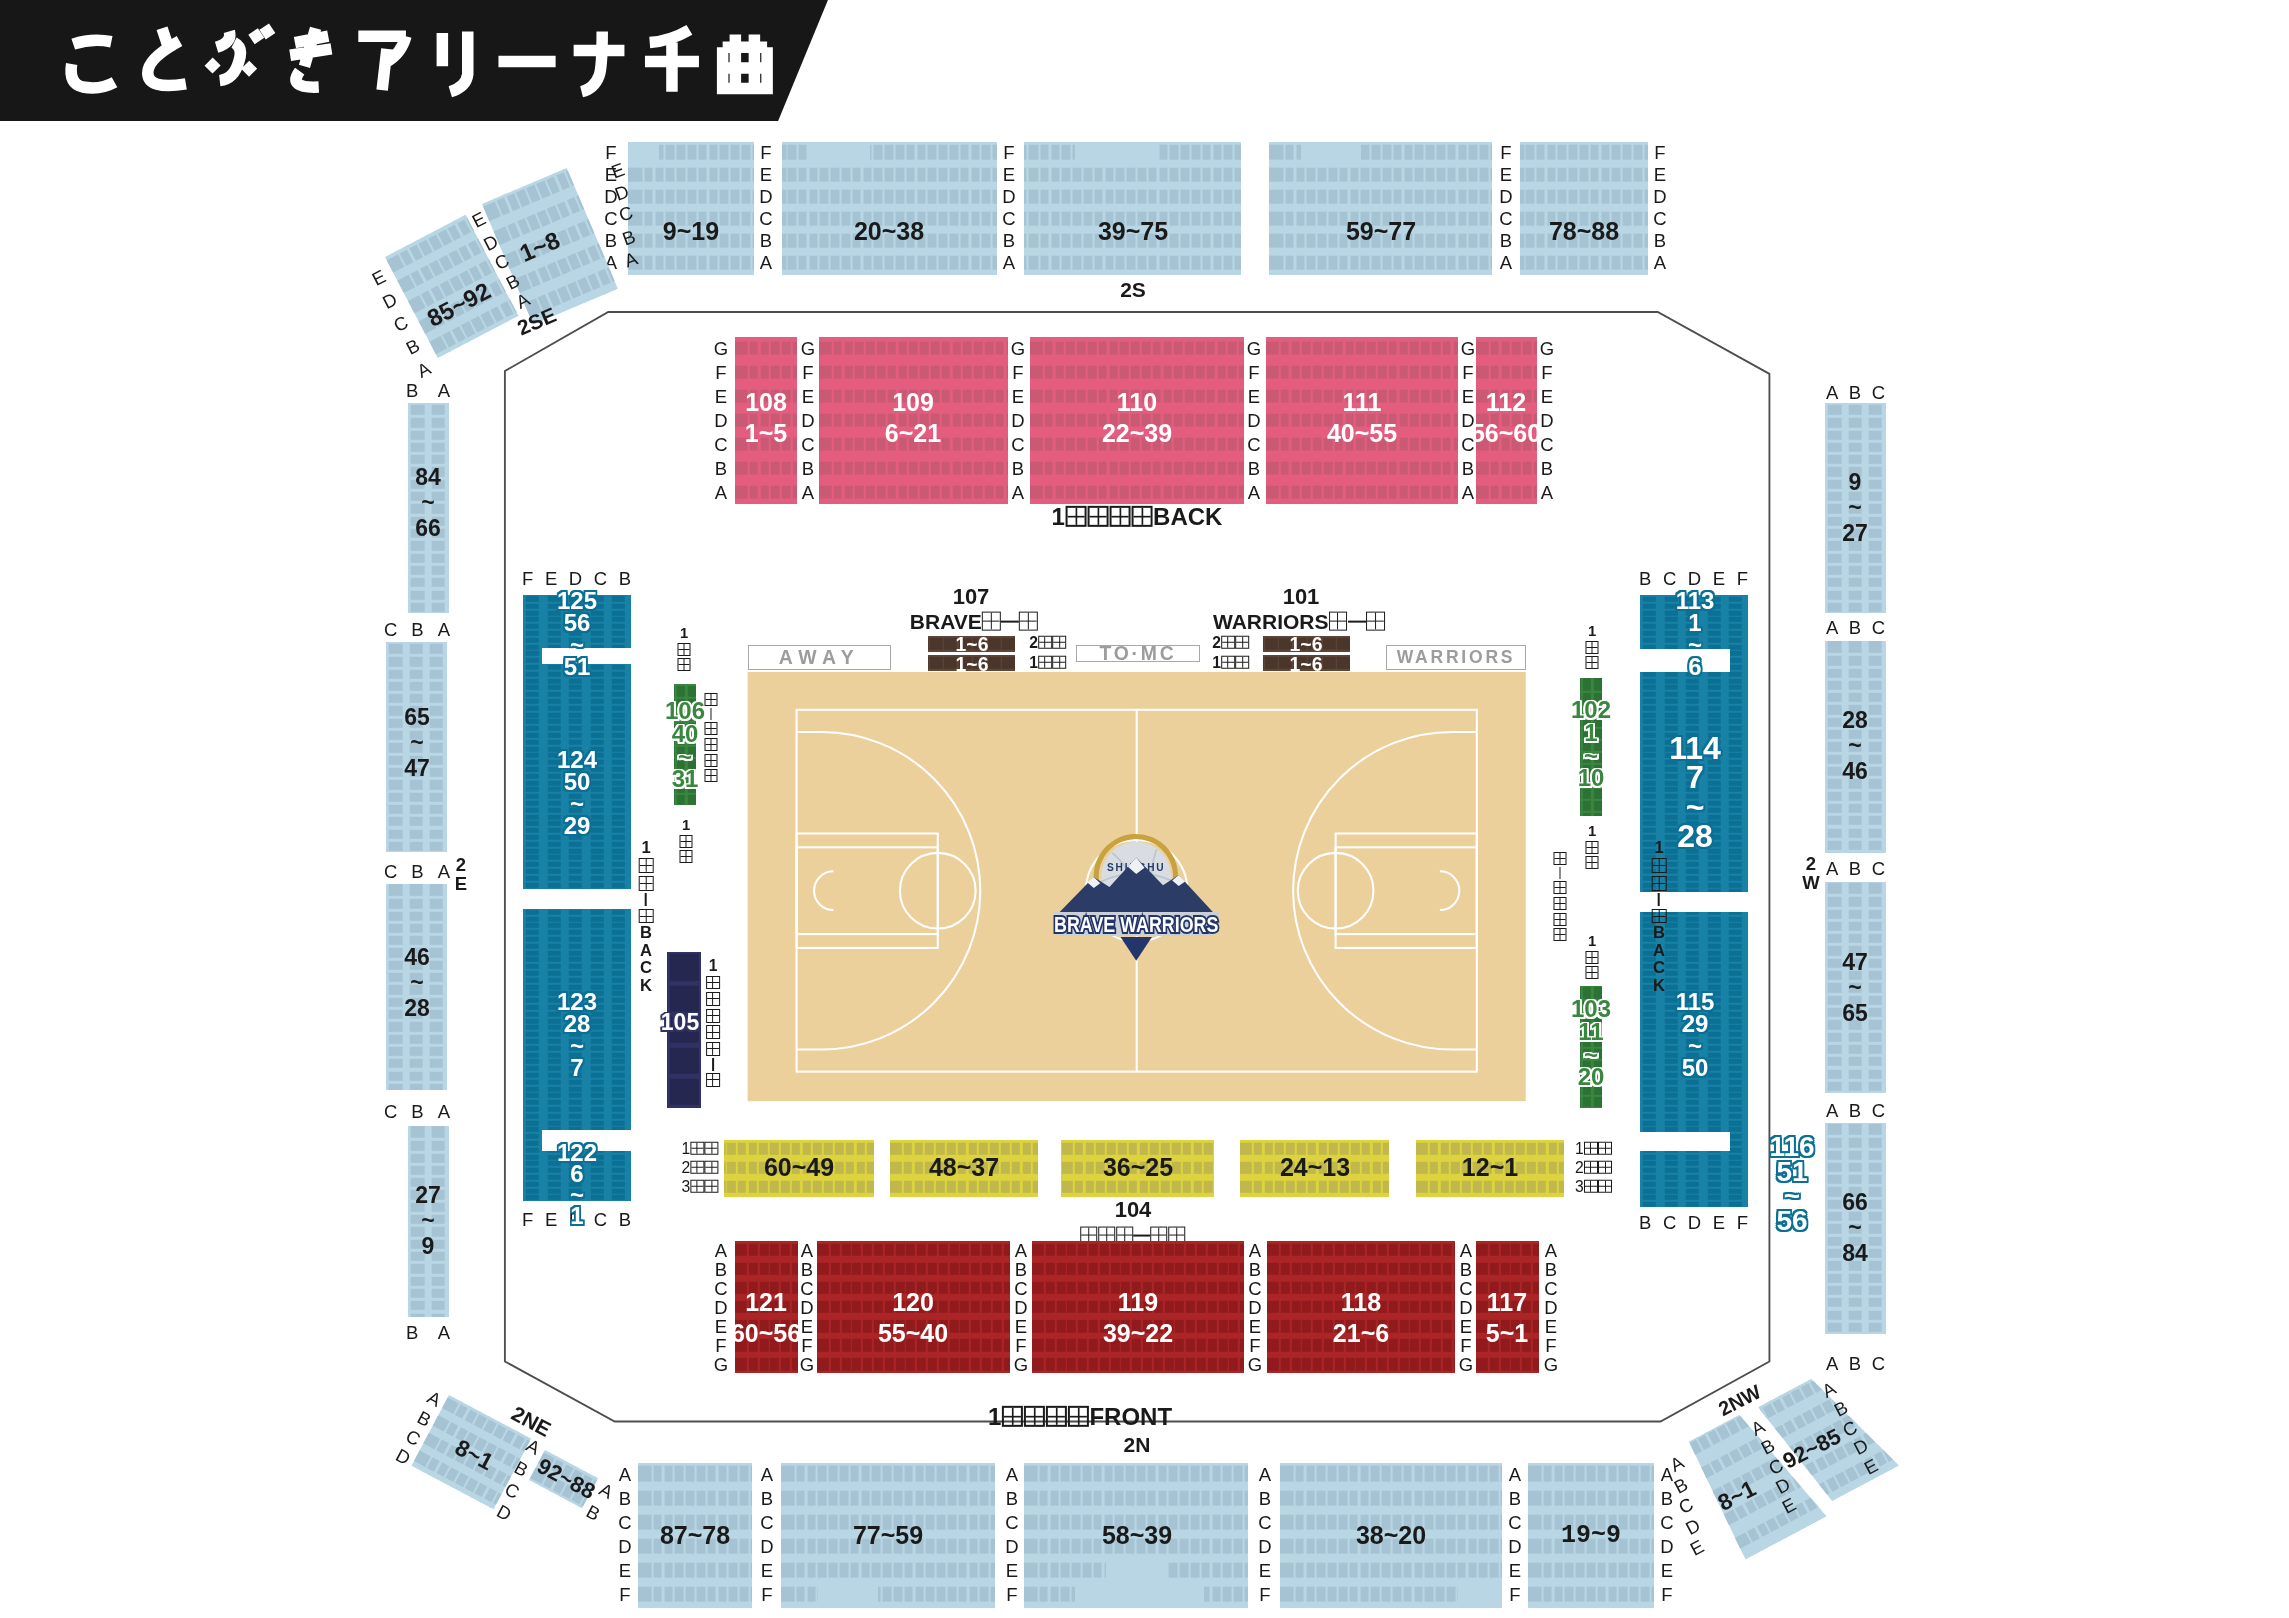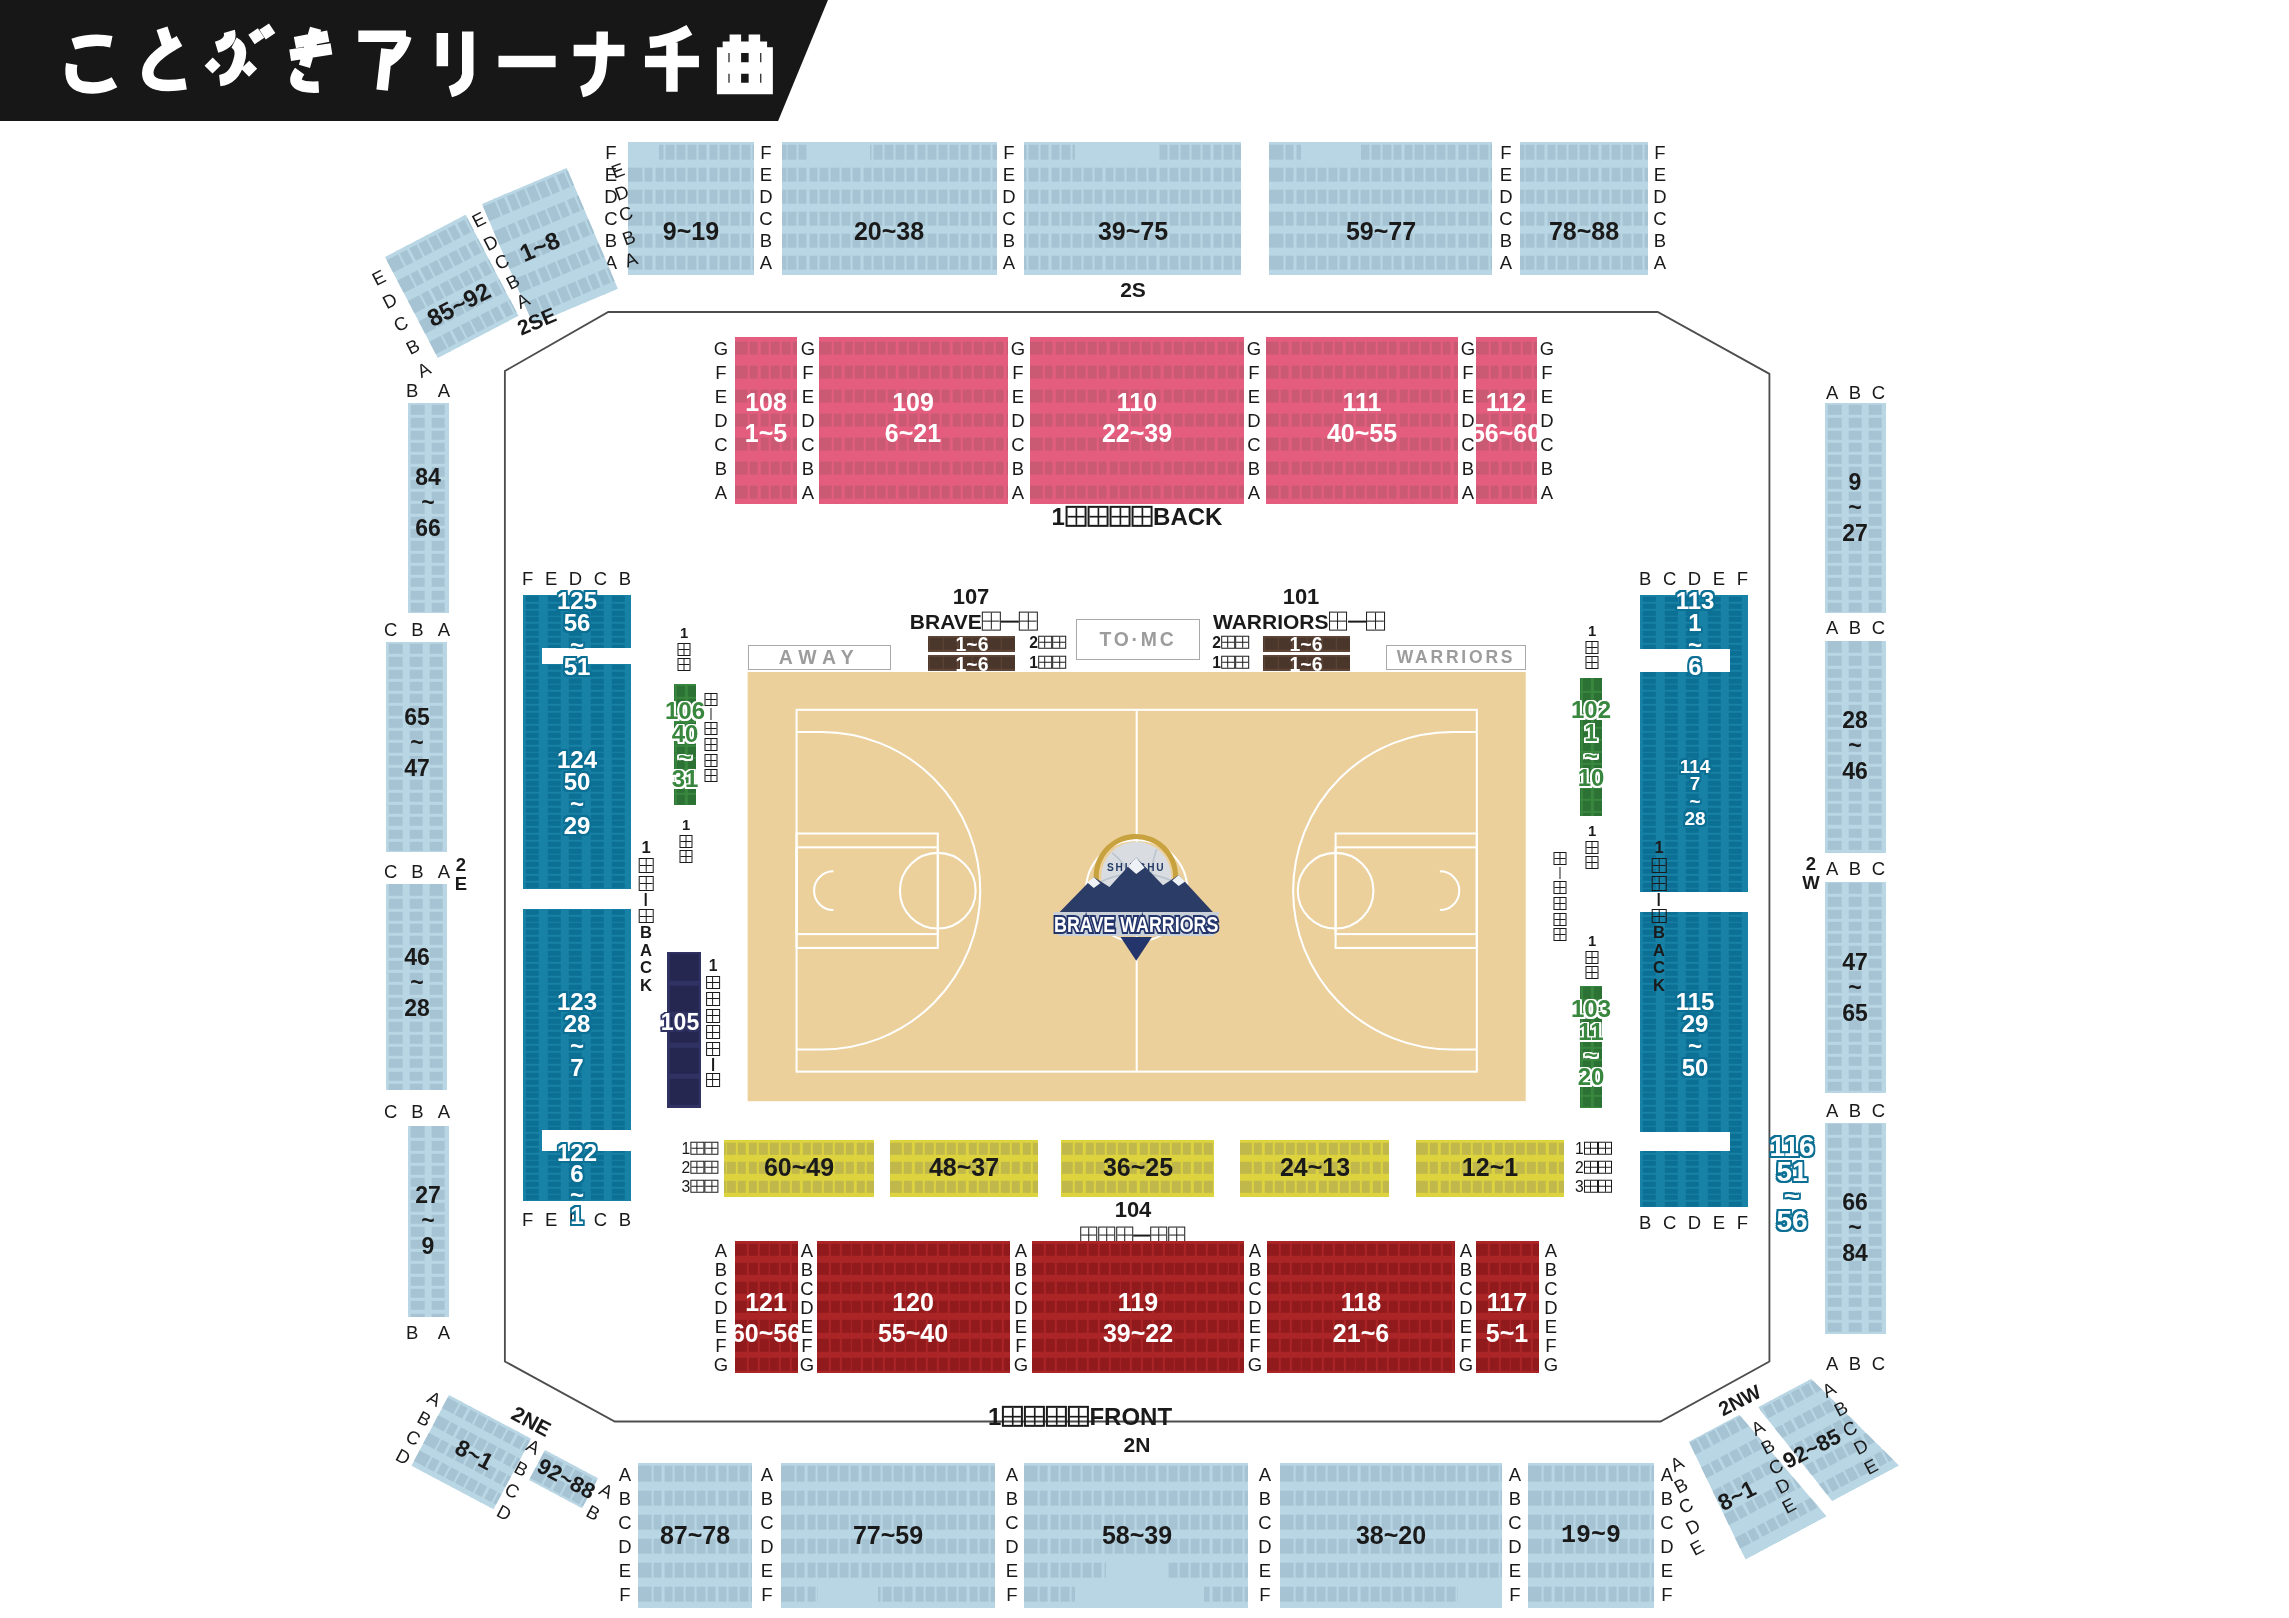--- a/index.html
+++ b/index.html
@@ -158,21 +158,21 @@
 <div class="nm w" style="left:972px;top:664px;font-size:19.4px;line-height:1.18;transform:translate(-50%,-50%);">1~6</div>
 <div class="sg" style="left:1263px;top:636px;width:87px;height:15.7px;background-color:#5e4537;background-image:repeating-linear-gradient(90deg,transparent 0 13px,#5e4537 13px 14.5px),repeating-linear-gradient(180deg,#4b362b 0 12px,transparent 12px 15.7px);background-position:1.8px 1.8px,1.8px 1.8px;"></div>
 <div class="sg" style="left:1263px;top:655px;width:87px;height:15.7px;background-color:#5e4537;background-image:repeating-linear-gradient(90deg,transparent 0 13px,#5e4537 13px 14.5px),repeating-linear-gradient(180deg,#4b362b 0 12px,transparent 12px 15.7px);background-position:1.8px 1.8px,1.8px 1.8px;"></div>
 <div class="nm w" style="left:1306px;top:644px;font-size:19.4px;line-height:1.18;transform:translate(-50%,-50%);">1~6</div>
 <div class="nm w" style="left:1306px;top:664px;font-size:19.4px;line-height:1.18;transform:translate(-50%,-50%);">1~6</div>
 <div class="nm " style="left:1048px;top:643px;font-size:15.7px;line-height:1.18;transform:translate(-50%,-50%);">2<i class="k"></i><i class="k"></i></div>
 <div class="nm " style="left:1048px;top:663px;font-size:15.7px;line-height:1.18;transform:translate(-50%,-50%);">1<i class="k"></i><i class="k"></i></div>
 <div class="nm " style="left:1231px;top:643px;font-size:15.7px;line-height:1.18;transform:translate(-50%,-50%);">2<i class="k"></i><i class="k"></i></div>
 <div class="nm " style="left:1231px;top:663px;font-size:15.7px;line-height:1.18;transform:translate(-50%,-50%);">1<i class="k"></i><i class="k"></i></div>
 <div class="bx" style="left:748px;top:645px;width:143px;height:25px">AWAY</div>
-<div class="bx" style="left:1076px;top:619px;width:124px;height:41px;letter-spacing:2.8px">TO·MC</div>
+<div class="bx" style="left:1076px;top:645px;width:124px;height:17px;letter-spacing:2.8px">TO·MC</div>
 <div class="bx" style="left:1386px;top:645px;width:140px;height:25px;font-size:17.5px;letter-spacing:2.8px">WARRIORS</div>
 <div class="sg" style="left:674px;top:684px;width:22px;height:121px;background-color:#39873f;background-image:repeating-linear-gradient(180deg,transparent 0 9.7px,#39873f 9.7px 12px),repeating-linear-gradient(90deg,#2c7234 0 8.3px,transparent 8.3px 11.5px);background-position:2.8px 2.8px,2.8px 2.8px;"></div>
 <div class="nm og" style="left:685px;top:746px;font-size:24px;line-height:0.95;transform:translate(-50%,-50%);">106
 40
 ~
 31</div>
 <div class="sg" style="left:1580px;top:678px;width:22px;height:138px;background-color:#39873f;background-image:repeating-linear-gradient(180deg,transparent 0 9.7px,#39873f 9.7px 12px),repeating-linear-gradient(90deg,#2c7234 0 8.3px,transparent 8.3px 11.5px);background-position:2.8px 2.8px,2.8px 2.8px;"></div>
 <div class="nm og" style="left:1591px;top:745px;font-size:24px;line-height:0.95;transform:translate(-50%,-50%);">102
 1
 ~
@@ -284,21 +284,21 @@
       <span>B</span>
       <span>C</span>
       <span>D</span>
       <span>E</span>
       <span>F</span>
     </div>
 <div class="nm ot" style="left:1695px;top:634px;font-size:24px;line-height:0.92;transform:translate(-50%,-50%);">113
 1
 ~
 6</div>
-<div class="nm ot" style="left:1695px;top:793px;font-size:19px;line-height:0.92;transform:translate(-50%,-50%);">114
+<div class="nm ot" style="left:1695px;top:793px;font-size:32px;line-height:0.92;transform:translate(-50%,-50%);">114
 7
 ~
 28</div>
 <div class="nm ot" style="left:1695px;top:1035px;font-size:24px;line-height:0.92;transform:translate(-50%,-50%);">115
 29
 ~
 50</div>
 <div class="nm ot" style="left:1792px;top:1184px;font-size:28px;line-height:0.88;transform:translate(-50%,-50%);">116
 51
 ~

